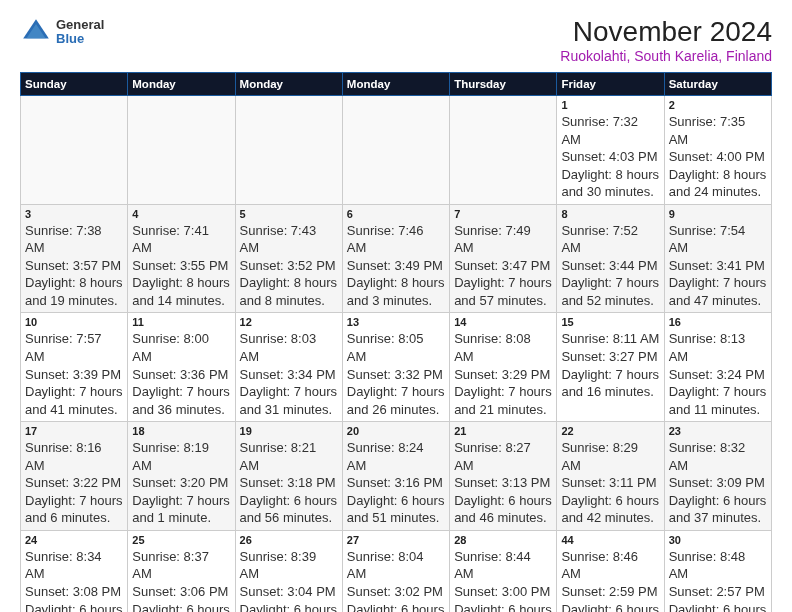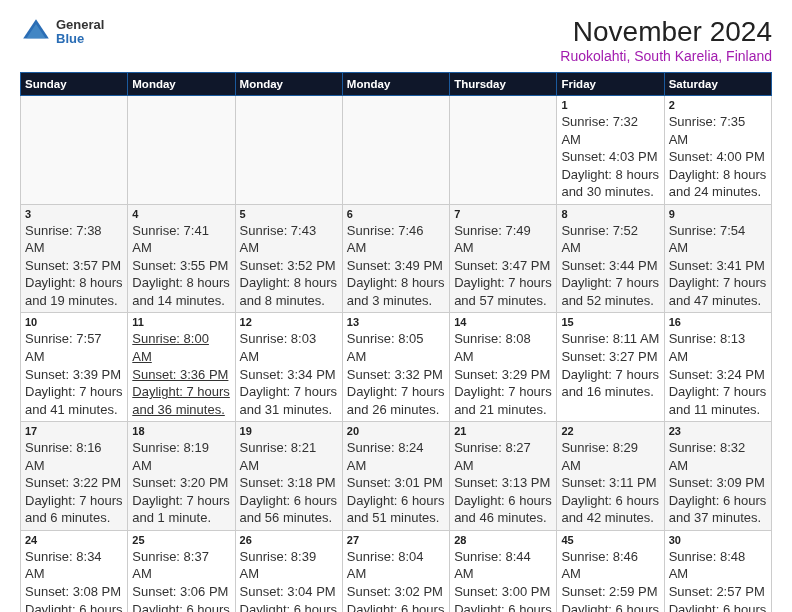--- a/index.html
+++ b/index.html
@@ -211,21 +211,21 @@
         <tr>
           <td>
             <div class="day-number">10</div>
             <div class="day-info" style="white-space: pre-line;">Sunrise: 7:57 AM
 Sunset: 3:39 PM
 Daylight: 7 hours
 and 41 minutes.</div>
           </td>
           <td>
             <div class="day-number">11</div>
-            <div class="day-info" style="white-space: pre-line; text-decoration: underline;">Sunrise: 8:00 AM
+            <div class="day-info" style="white-space: pre-line;">Sunrise: 8:00 AM
 Sunset: 3:36 PM
 Daylight: 7 hours
 and 36 minutes.</div>
           </td>
           <td>
             <div class="day-number">12</div>
             <div class="day-info" style="white-space: pre-line;">Sunrise: 8:03 AM
 Sunset: 3:34 PM
 Daylight: 7 hours
 and 31 minutes.</div>
@@ -277,21 +277,21 @@
           <td>
             <div class="day-number">19</div>
             <div class="day-info" style="white-space: pre-line;">Sunrise: 8:21 AM
 Sunset: 3:18 PM
 Daylight: 6 hours
 and 56 minutes.</div>
           </td>
           <td>
             <div class="day-number">20</div>
             <div class="day-info" style="white-space: pre-line;">Sunrise: 8:24 AM
-Sunset: 3:01 PM
+Sunset: 3:16 PM
 Daylight: 6 hours
 and 51 minutes.</div>
           </td>
           <td>
             <div class="day-number">21</div>
             <div class="day-info" style="white-space: pre-line;">Sunrise: 8:27 AM
 Sunset: 3:13 PM
 Daylight: 6 hours
 and 46 minutes.</div>
           </td>
@@ -340,21 +340,21 @@
 and 20 minutes.</div>
           </td>
           <td>
             <div class="day-number">28</div>
             <div class="day-info" style="white-space: pre-line;">Sunrise: 8:44 AM
 Sunset: 3:00 PM
 Daylight: 6 hours
 and 16 minutes.</div>
           </td>
           <td>
-            <div class="day-number">45</div>
+            <div class="day-number">44</div>
             <div class="day-info" style="white-space: pre-line;">Sunrise: 8:46 AM
 Sunset: 2:59 PM
 Daylight: 6 hours
 and 12 minutes.</div>
           </td>
           <td>
             <div class="day-number">30</div>
             <div class="day-info" style="white-space: pre-line;">Sunrise: 8:48 AM
 Sunset: 2:57 PM
 Daylight: 6 hours

